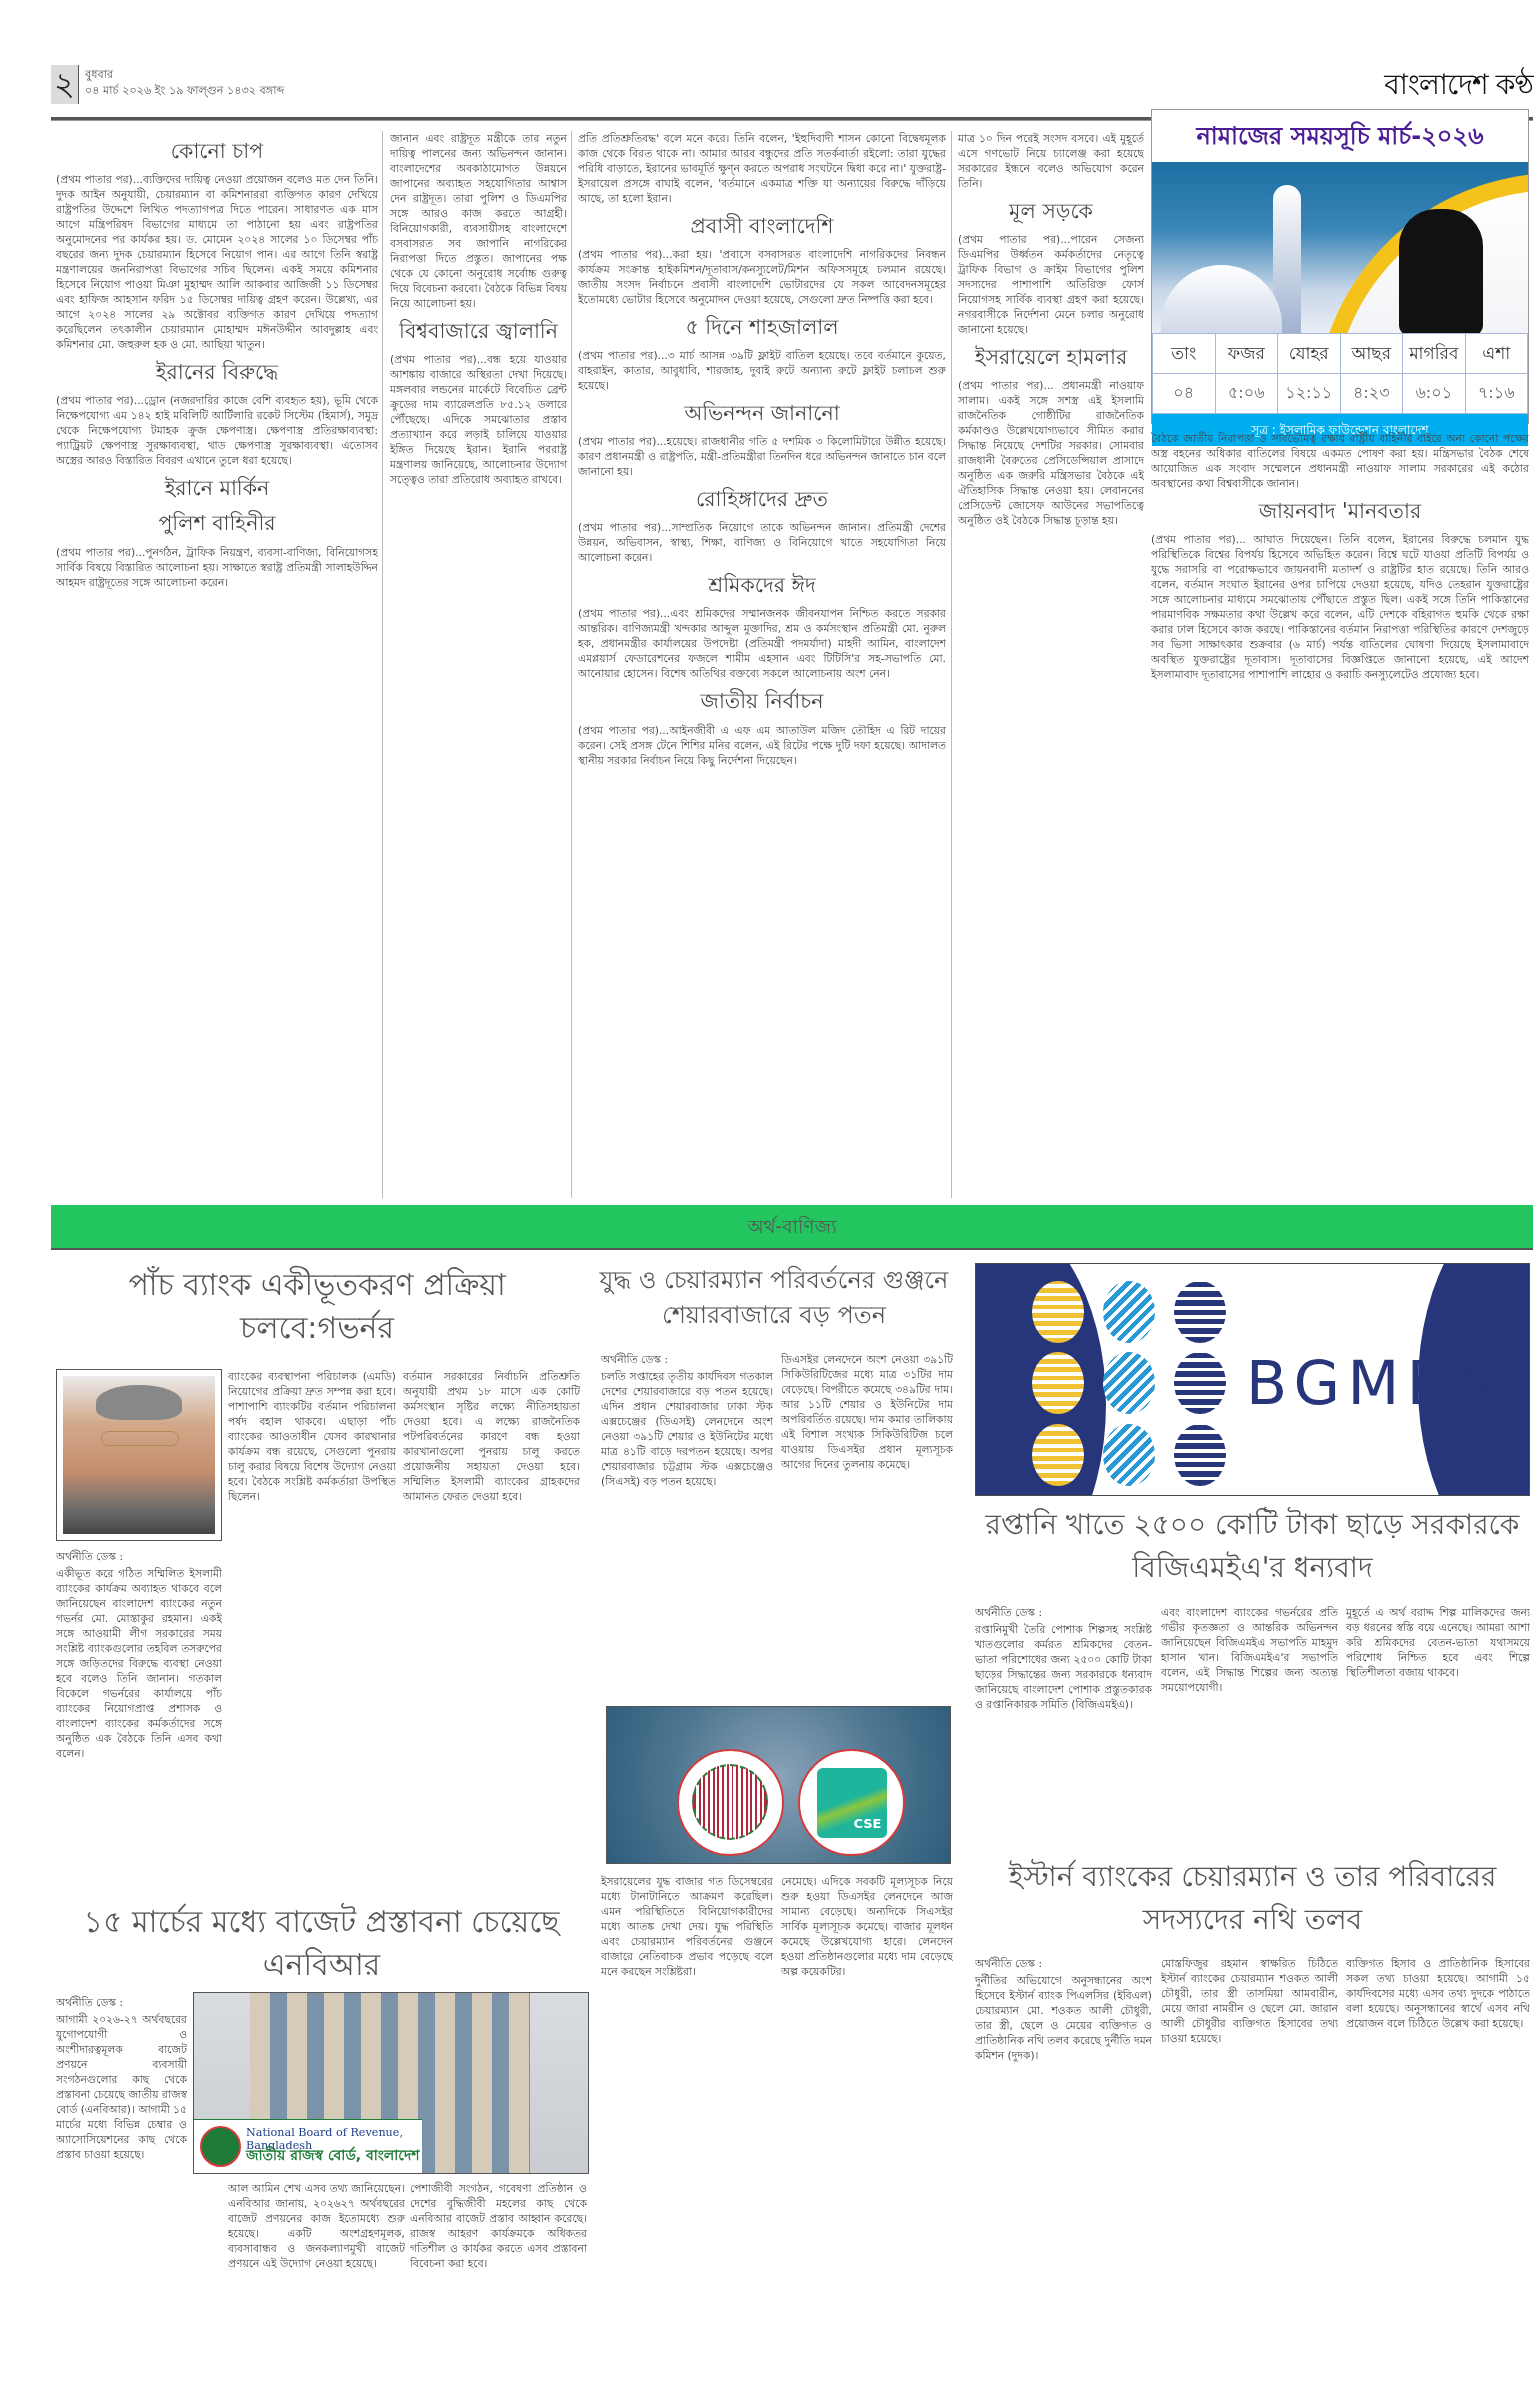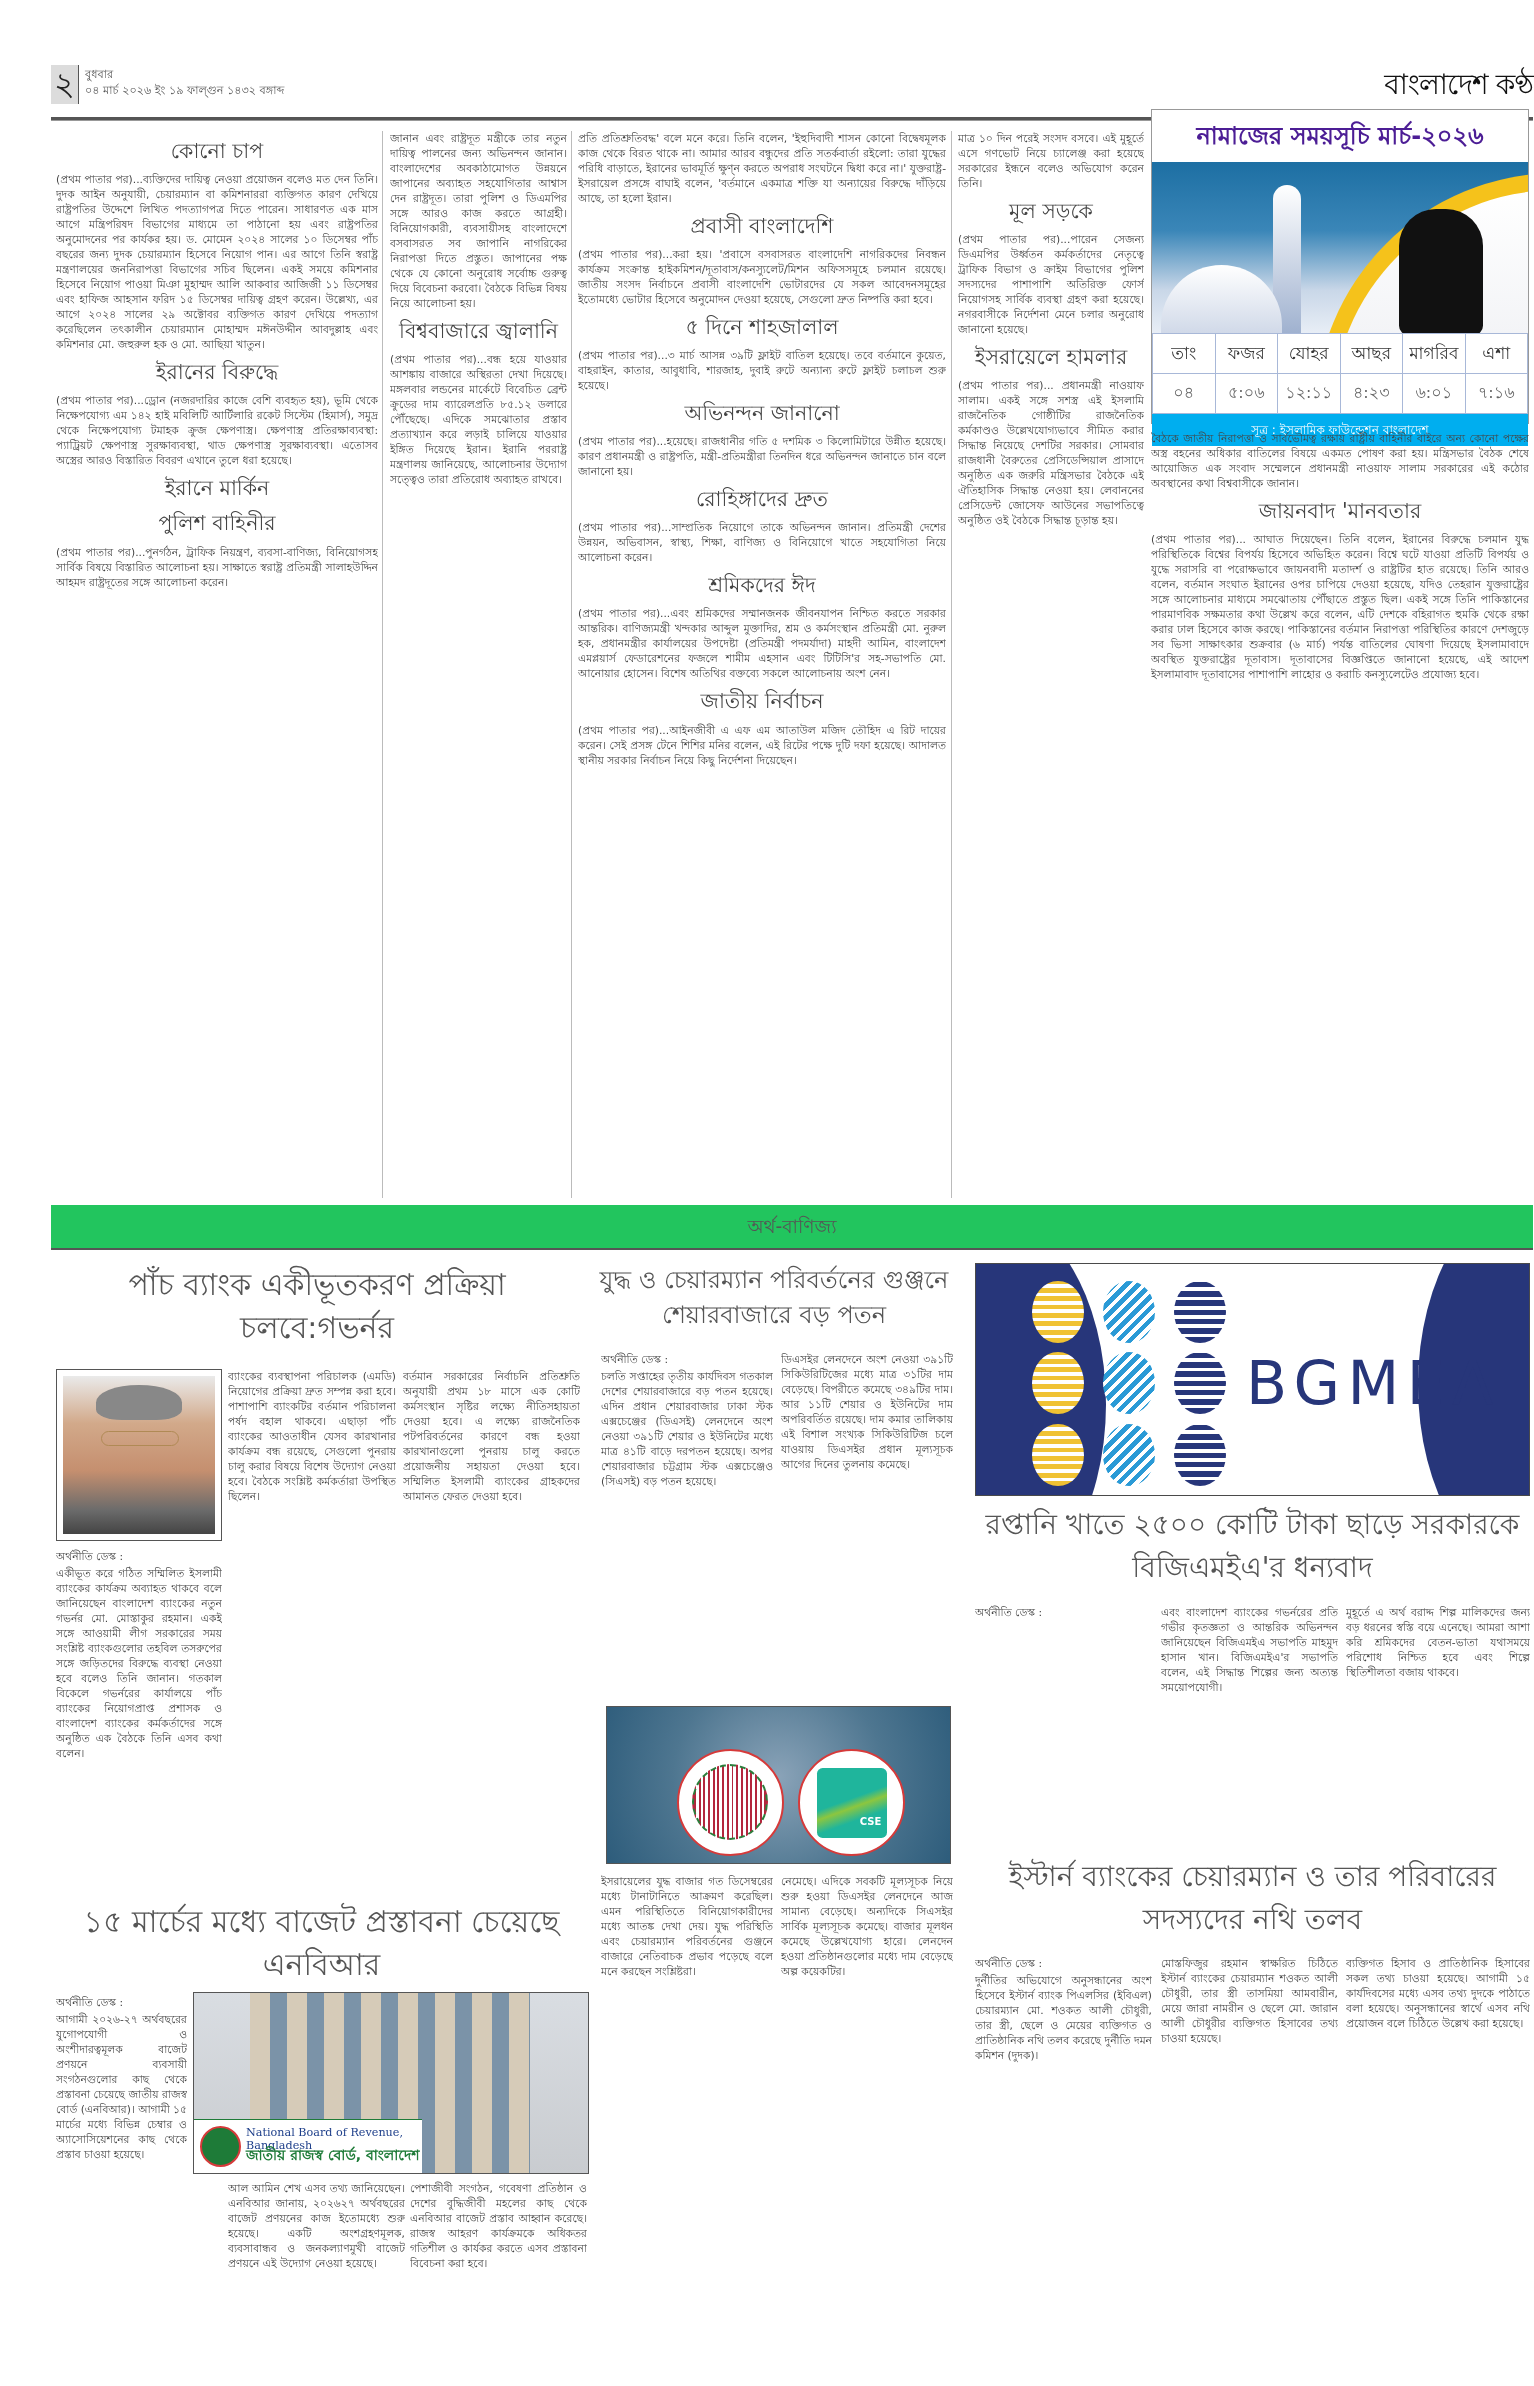--- a/index.html
+++ b/index.html
@@ -45,21 +45,21 @@
   .dot { width: 52px; height: 62px; border-radius: 50%; }
   .d-y { background: repeating-linear-gradient(0deg, #f0c233 0 4.7px, #fff 4.7px 8.4px); }
   .d-b { background: repeating-linear-gradient(135deg, #2a9ad6 0 4.7px, #fff 4.7px 8.4px); }
   .d-n { background: repeating-linear-gradient(0deg, #27367a 0 5.6px, #fff 5.6px 9.3px); }
   .bgmea-word { position: absolute; left: 270px; top: 84px; font-size: 60px; letter-spacing: 7.5px; color: #27367a; font-family: "DejaVu Sans", sans-serif; }
 
   .stock-img { position: absolute; left: 606px; top: 1706px; width: 345px; height: 158px; background: radial-gradient(circle at 50% 45%, #8aa3b8 0%, #4e7690 55%, #2d5c7b 100%); border: 0.9px solid #555; overflow: hidden; }
   .dse-logo { position: absolute; left: 70px; top: 42px; width: 107px; height: 107px; border-radius: 50%; background: #fff; border: 2.8px solid #d63a3a; }
   .dse-inner { position: absolute; left: 13px; top: 13px; width: 76px; height: 76px; border-radius: 50%; border: 2.8px dashed #2a7d3b; background: repeating-linear-gradient(90deg,#b3263d 0 1.9px,#fff 1.9px 4.7px); }
   .cse-logo { position: absolute; left: 191px; top: 42px; width: 107px; height: 107px; border-radius: 50%; background: #fff; border: 2.8px solid #d63a3a; }
-  .cse-inner { position: absolute; left: 17px; top: 17px; width: 70px; height: 70px; background: linear-gradient(160deg,#1fb59c 0%,#1fb59c 45%,#8cc63f 55%,#1fb59c 70%); border-radius: 5.6px; color: #fff; font-weight: bold; font-size: 10px; text-align: right; padding: 48px 5.6px 0 0; }
+  .cse-inner { position: absolute; left: 17px; top: 17px; width: 70px; height: 70px; background: linear-gradient(160deg,#1fb59c 0%,#1fb59c 45%,#8cc63f 55%,#1fb59c 70%); border-radius: 5.6px; color: #fff; font-weight: bold; font-size: 13px; text-align: right; padding: 48px 5.6px 0 0; }
 
   .nbr-img { position: absolute; left: 193px; top: 1992px; width: 396px; height: 182px; border: 0.9px solid #555; background: linear-gradient(180deg,#d9dde2 0%,#c9ccd0 100%); overflow: hidden; }
   .nbr-bldg { position: absolute; left: 56px; top: 0; width: 280px; height: 182px; background: repeating-linear-gradient(90deg,#d6cbb8 0 20.5px,#7b93a8 20.5px 37px); }
   .nbr-plate { position: absolute; left: 0; bottom: 0; width: 228px; height: 54px; background: #fff; border-top: 1.9px solid #1e7b38; }
   .nbr-seal { position: absolute; left: 5.6px; top: 5.6px; width: 41px; height: 41px; border-radius: 50%; background: #1e7b38; border: 2.8px solid #d63a3a; }
   .nbr-en { position: absolute; left: 52px; top: 5.6px; font-size: 11.2px; color: #1e3f8a; font-family: "DejaVu Serif", serif; }
   .nbr-bn { position: absolute; left: 52px; top: 24px; font-size: 14px; color: #1e7b38; font-weight: bold; }
 </style>
 </head>
 <body>
@@ -226,20 +226,21 @@
     <div class="dot d-n"></div>
     <div class="dot d-y"></div>
     <div class="dot d-b"></div>
     <div class="dot d-n"></div>
   </div>
   <div class="bgmea-word">BGMEA</div>
 </div>
 <div class="big-hd" style="left:975px;top:1503px;width:555px;font-size:28px;">রপ্তানি খাতে ২৫০০ কোটি টাকা ছাড়ে সরকারকে বিজিএমইএ'র ধন্যবাদ</div>
 <div class="col" style="left:975px;top:1605px;width:177px;height:241px;">
   <p>অর্থনীতি ডেস্ক :</p>
+  <p>রপ্তানিমুখী তৈরি পোশাক শিল্পসহ সংশ্লিষ্ট খাতগুলোর কর্মরত শ্রমিকদের বেতন-ভাতা পরিশোধের জন্য ২৫০০ কোটি টাকা ছাড়ের সিদ্ধান্তের জন্য সরকারকে ধন্যবাদ জানিয়েছে বাংলাদেশ পোশাক প্রস্তুতকারক ও রপ্তানিকারক সমিতি (বিজিএমইএ)।</p>
 </div>
 <div class="col" style="left:1161px;top:1605px;width:177px;height:241px;">
   <p>এবং বাংলাদেশ ব্যাংকের গভর্নরের প্রতি গভীর কৃতজ্ঞতা ও আন্তরিক অভিনন্দন জানিয়েছেন বিজিএমইএ সভাপতি মাহমুদ হাসান খান। বিজিএমইএ'র সভাপতি বলেন, এই সিদ্ধান্ত শিল্পের জন্য অত্যন্ত সময়োপযোগী।</p>
 </div>
 <div class="col" style="left:1346px;top:1605px;width:184px;height:241px;">
   <p>মুহূর্তে এ অর্থ বরাদ্দ শিল্প মালিকদের জন্য বড় ধরনের স্বস্তি বয়ে এনেছে। আমরা আশা করি শ্রমিকদের বেতন-ভাতা যথাসময়ে পরিশোধ নিশ্চিত হবে এবং শিল্পে স্থিতিশীলতা বজায় থাকবে।</p>
 </div>
 
 <div class="big-hd" style="left:975px;top:1855px;width:555px;font-size:28px;">ইস্টার্ন ব্যাংকের চেয়ারম্যান ও তার পরিবারের সদস্যদের নথি তলব</div>
 <div class="col" style="left:975px;top:1956px;width:177px;height:403px;">

